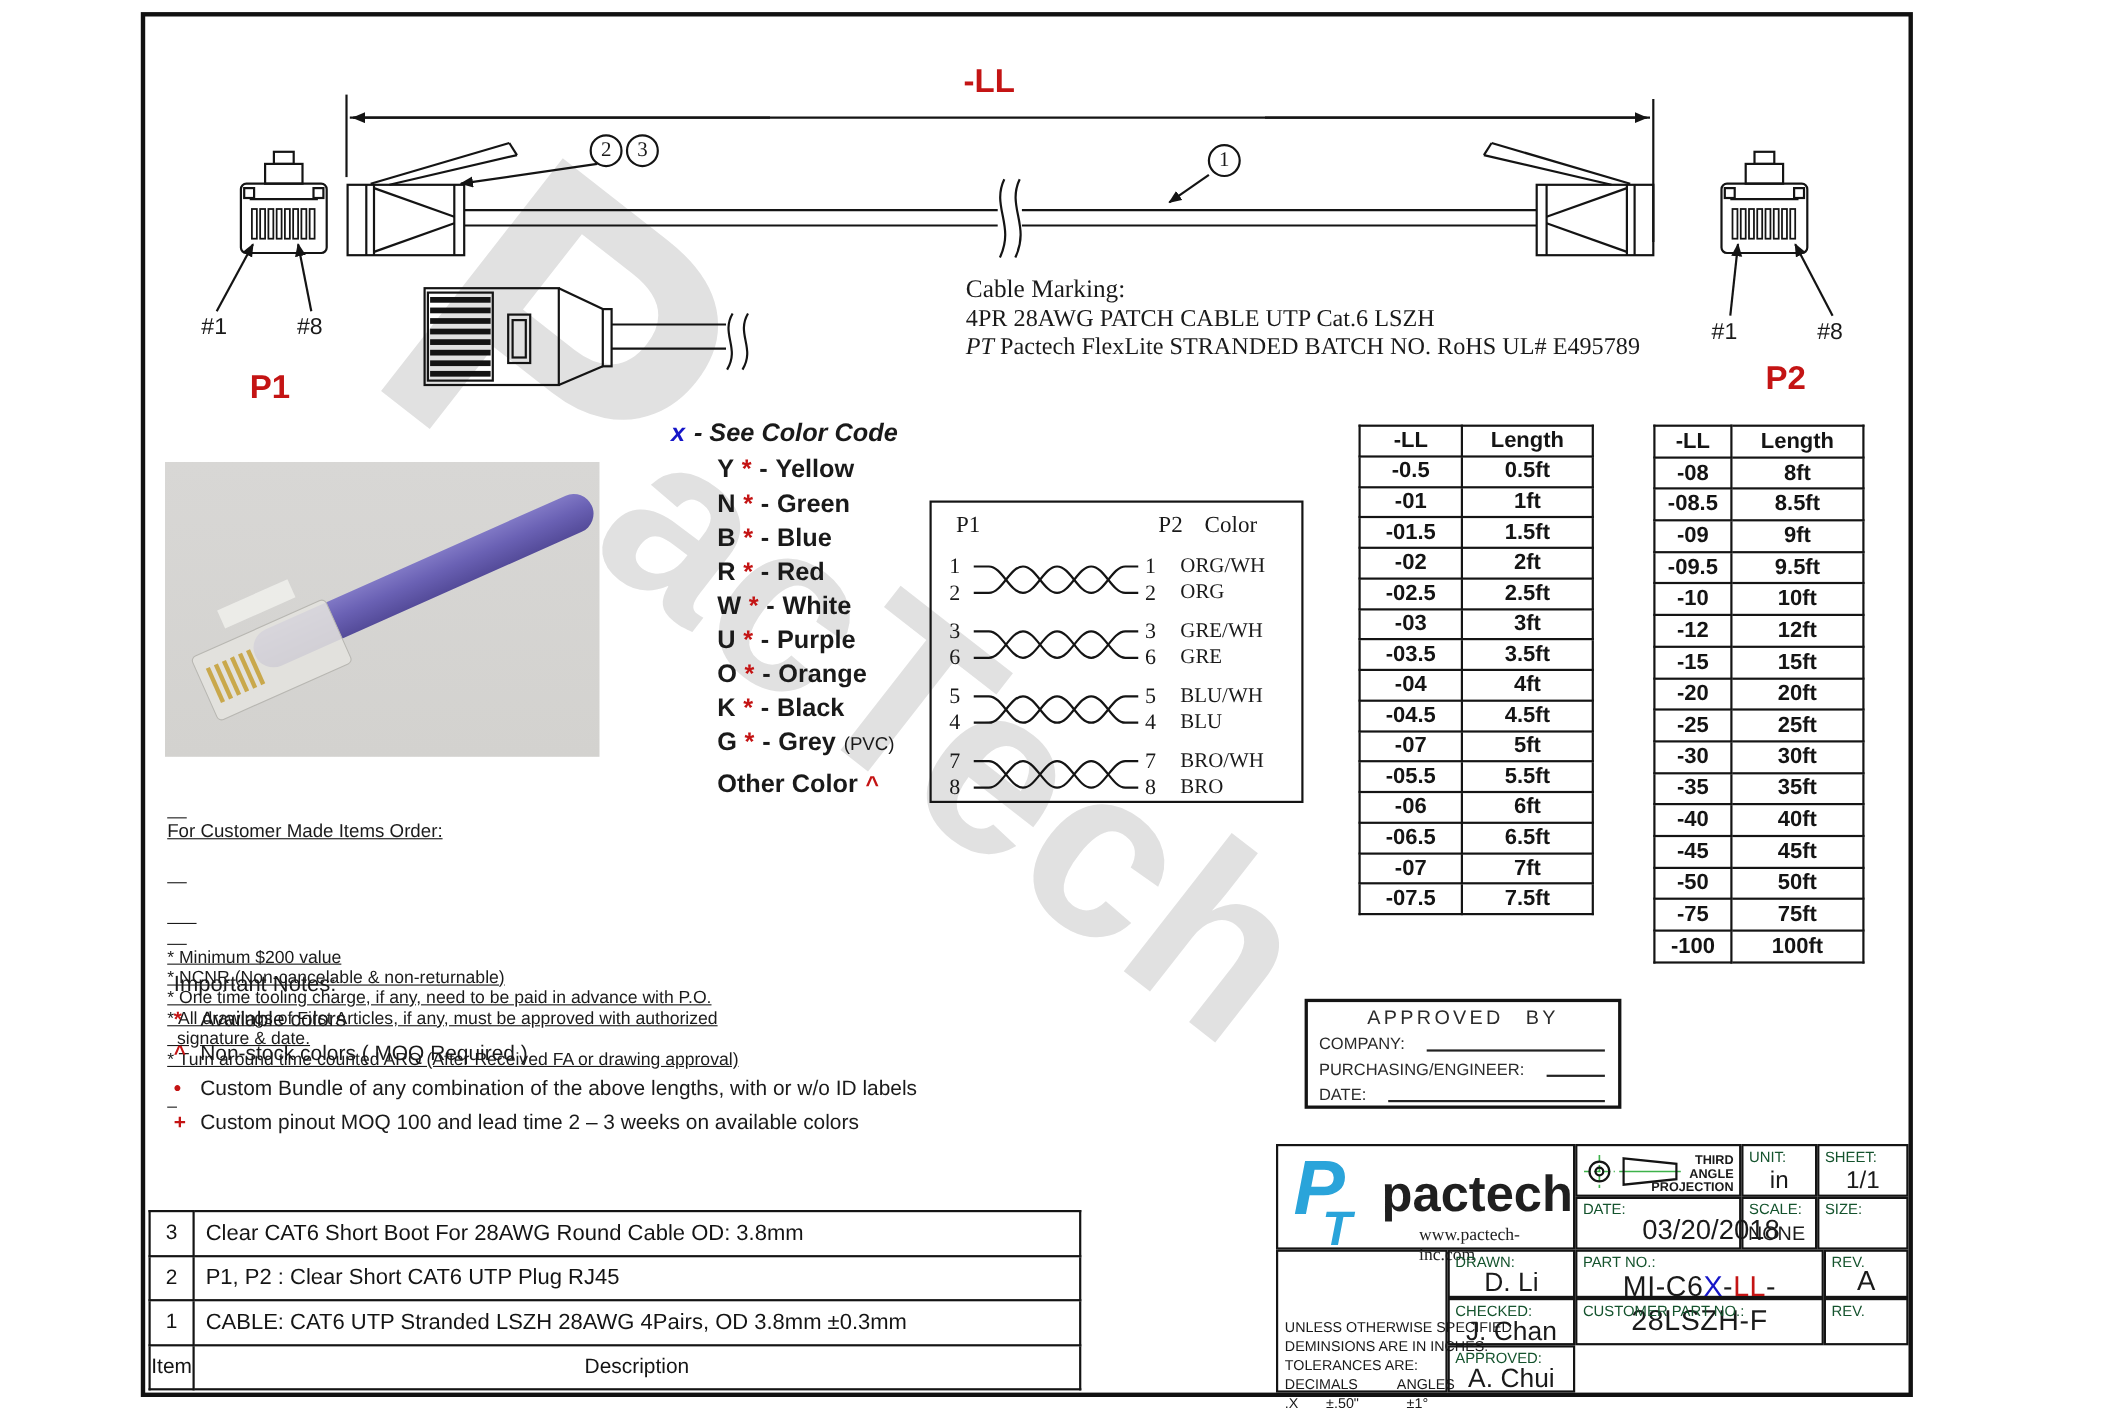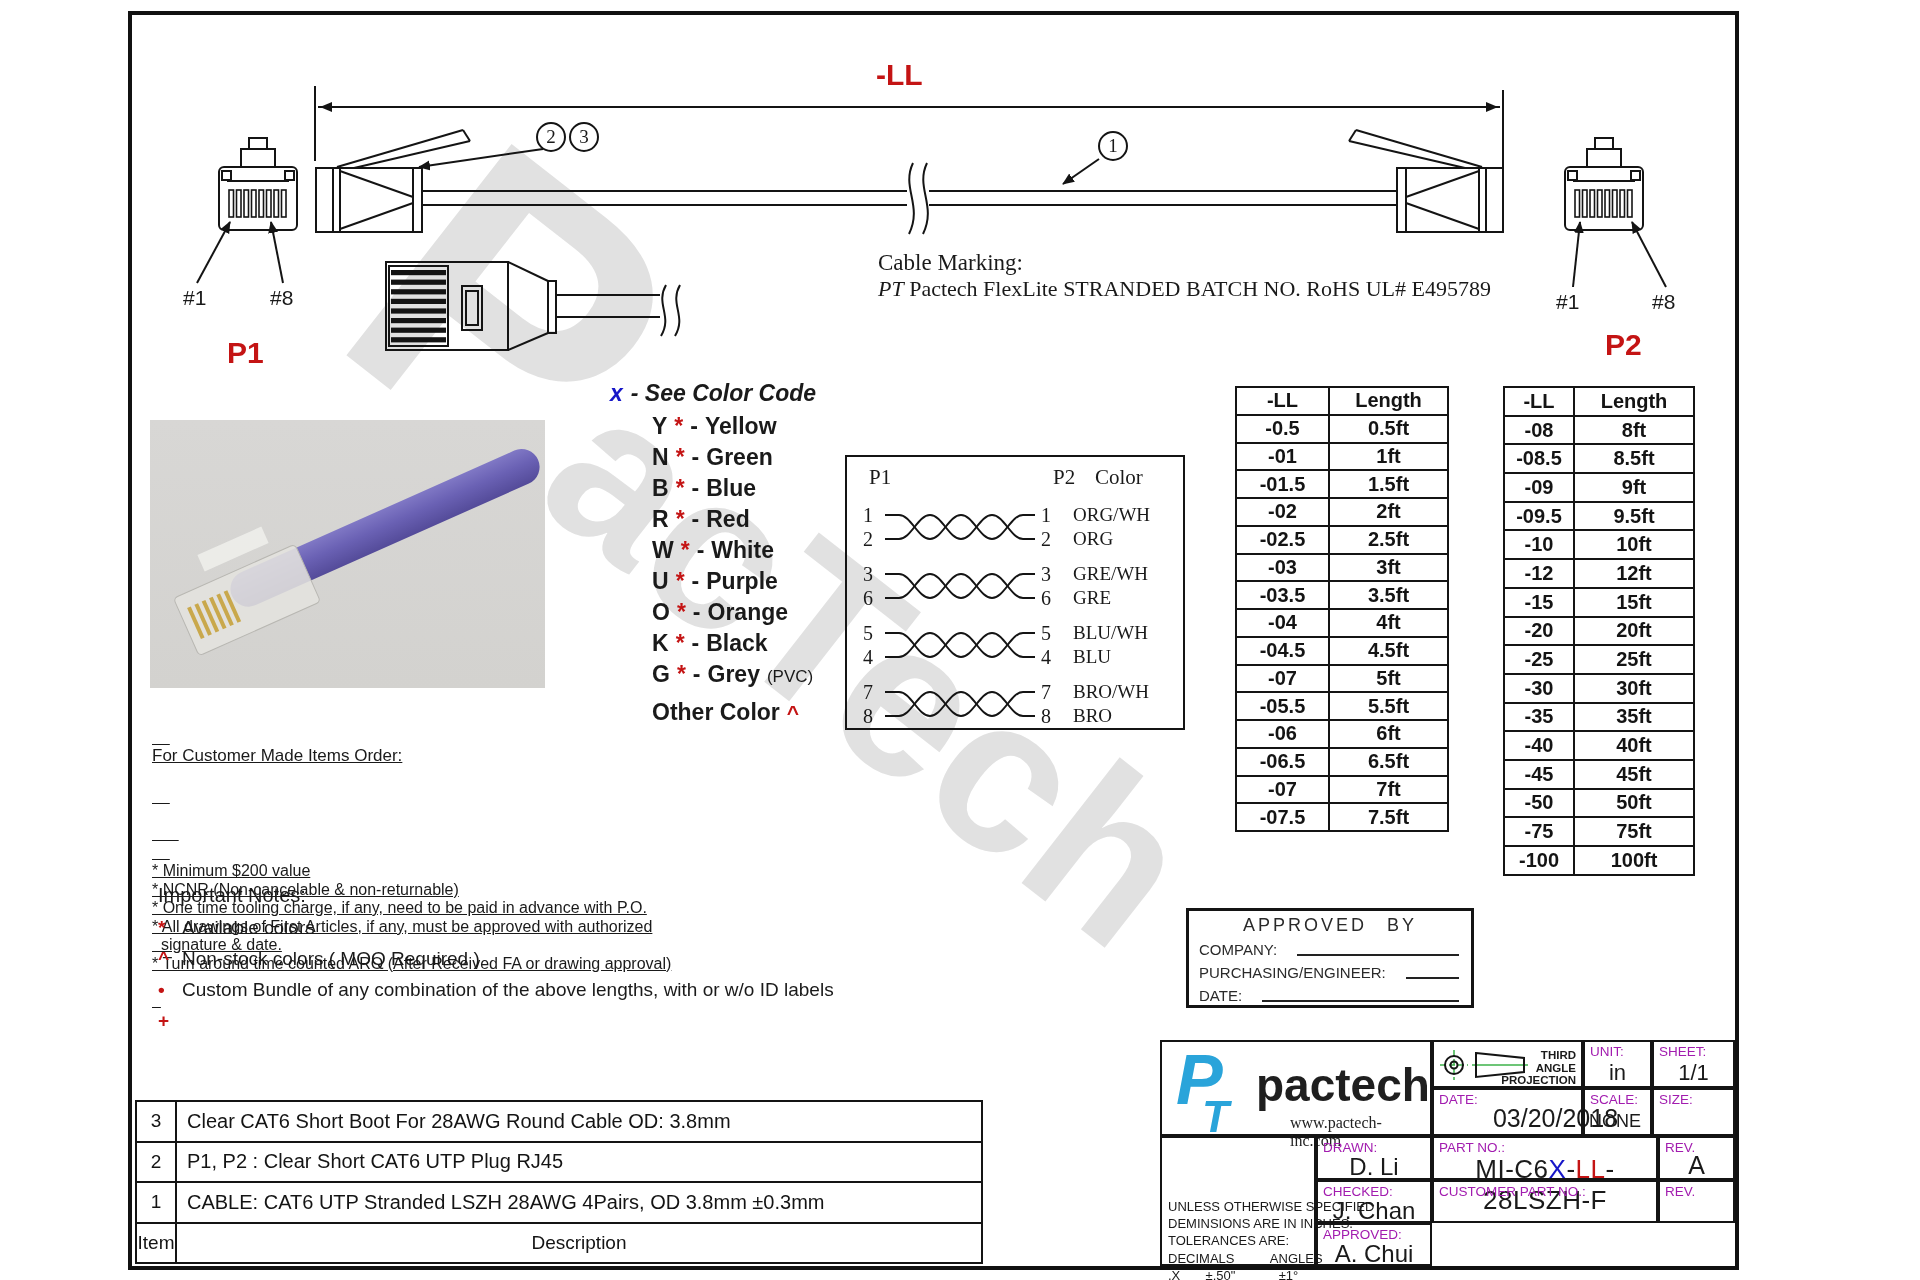--- a/index.html
+++ b/index.html
@@ -74,21 +74,21 @@
   
   .itable{position:absolute;left:135px;top:1100px;width:848px;border-collapse:collapse;table-layout:fixed;}
   .itable td{border:2.5px solid #141414;padding:0;font-size:20px;color:#141414;}
   .itable tr{height:40.5px;}
   .itable .num{text-align:center;font-size:19px;}
   .itable .desc{padding-left:10px;}
   .itable .foot{text-align:center;font-size:19px;}
 
   
   .cell{border:2px solid #141414;box-sizing:border-box;}
-  .cell .lbl{position:absolute;top:2px;left:5px;font-size:13.5px;color:#a21caf;}
+  .cell .lbl{position:absolute;top:2px;left:5px;font-size:13.5px;color:#14532d;}
   .cell .val-c{position:absolute;width:100%;text-align:center;}
   .tol-pre{padding:8px 5px 0 6px;font-size:13px;line-height:17.3px;white-space:pre;}
   .proj-txt{position:absolute;right:5px;top:7px;text-align:right;font-size:11.5px;font-weight:700;line-height:12.5px;}
   .logo-name{position:absolute;left:94px;top:16px;font-size:46px;font-weight:700;color:#1f1f1f;}
   .logo-web{position:absolute;left:128px;top:72px;font-family:"Liberation Serif",serif;font-size:16px;color:#222;}
   .partno{position:absolute;top:16px;width:100%;text-align:center;font-size:26px;letter-spacing:.5px;}
   .desc-lines{position:absolute;left:14px;top:18px;font-size:16.5px;line-height:20px;}
 </style>
 </head>
 <body>
@@ -226,20 +226,21 @@
   <div class="abs txt dim-label rd" style="left:876px;top:58px;">-LL</div>
   <div class="abs txt pin-label" style="left:183px;top:286px;">#1</div>
   <div class="abs txt pin-label" style="left:270px;top:286px;">#8</div>
   <div class="abs txt plug-label rd" style="left:227px;top:336px;">P1</div>
   <div class="abs txt pin-label" style="left:1556px;top:290px;">#1</div>
   <div class="abs txt pin-label" style="left:1652px;top:290px;">#8</div>
   <div class="abs txt plug-label rd" style="left:1605px;top:328px;">P2</div>
 
   <div class="abs txt cable-marking" style="left:878px;top:250px;">
     <div class="cm-title">Cable Marking:</div>
+    <div>4PR 28AWG PATCH CABLE UTP Cat.6  LSZH</div>
     <div><span style="font-style:italic">PT</span><span> Pactech  FlexLite STRANDED BATCH NO. RoHS UL# E495789</span></div>
   </div>
 
   <div class="abs txt cc-header" style="left:610px;top:380px;">
     <span class="bl">x</span>
     <span>- See Color Code</span>
   </div>
   <div class="abs txt cc-list" style="left:652px;top:414px;">
 
       <div class="cc-row">
@@ -340,20 +341,21 @@
           <span>Non-stock colors   ( MOQ  Required )</span>
         </div>
 
         <div class="imp-row">
           <span class="mk rd">•</span>
           <span>Custom Bundle of any combination of the above lengths, with or w/o ID labels</span>
         </div>
 
         <div class="imp-row">
           <span class="mk rd">+</span>
+          <span>Custom pinout MOQ 100 and lead time 2 – 3 weeks on available colors</span>
         </div>
       </div>
   </div>
 
   <div class="abs box wiring">
     <div class="hd" style="left:22px;top:8px;">P1</div>
     <div class="hd" style="left:206px;top:8px;">P2</div>
     <div class="hd" style="left:248px;top:8px;">Color</div>
     <div class="pairs">
 

